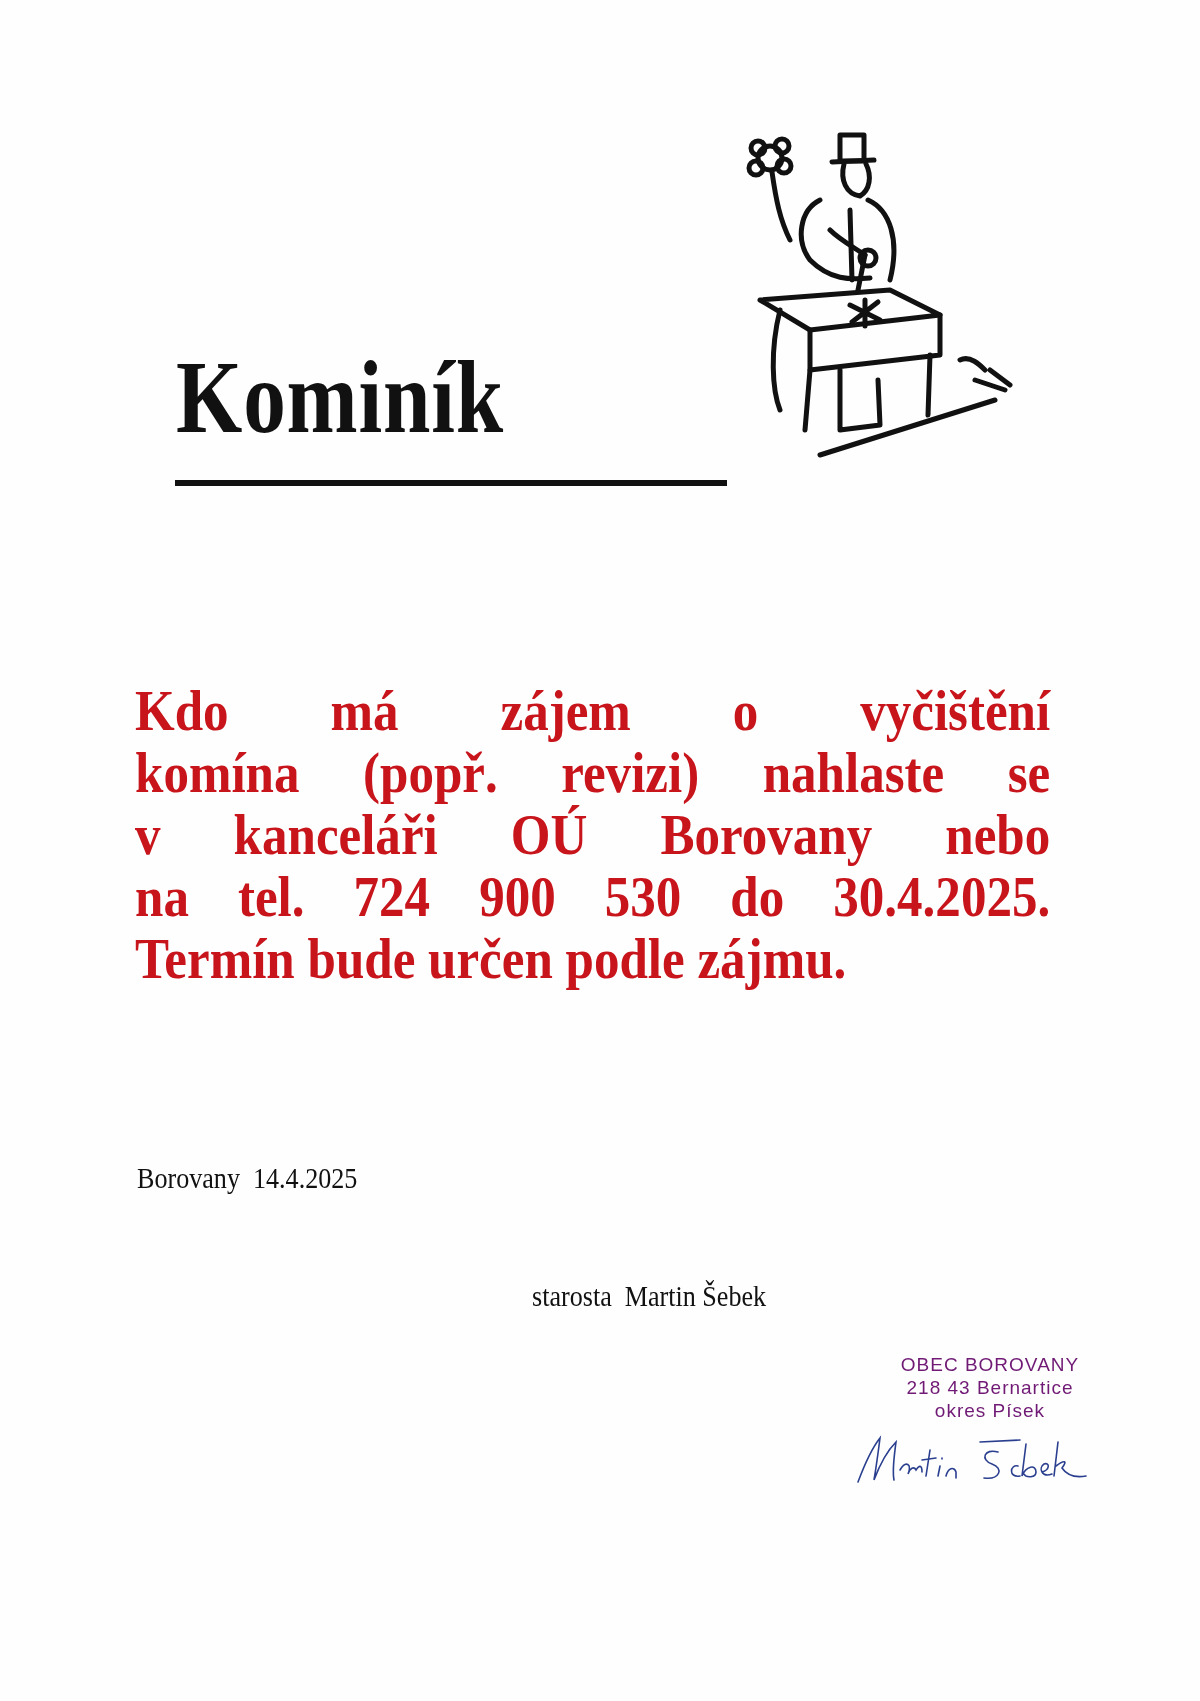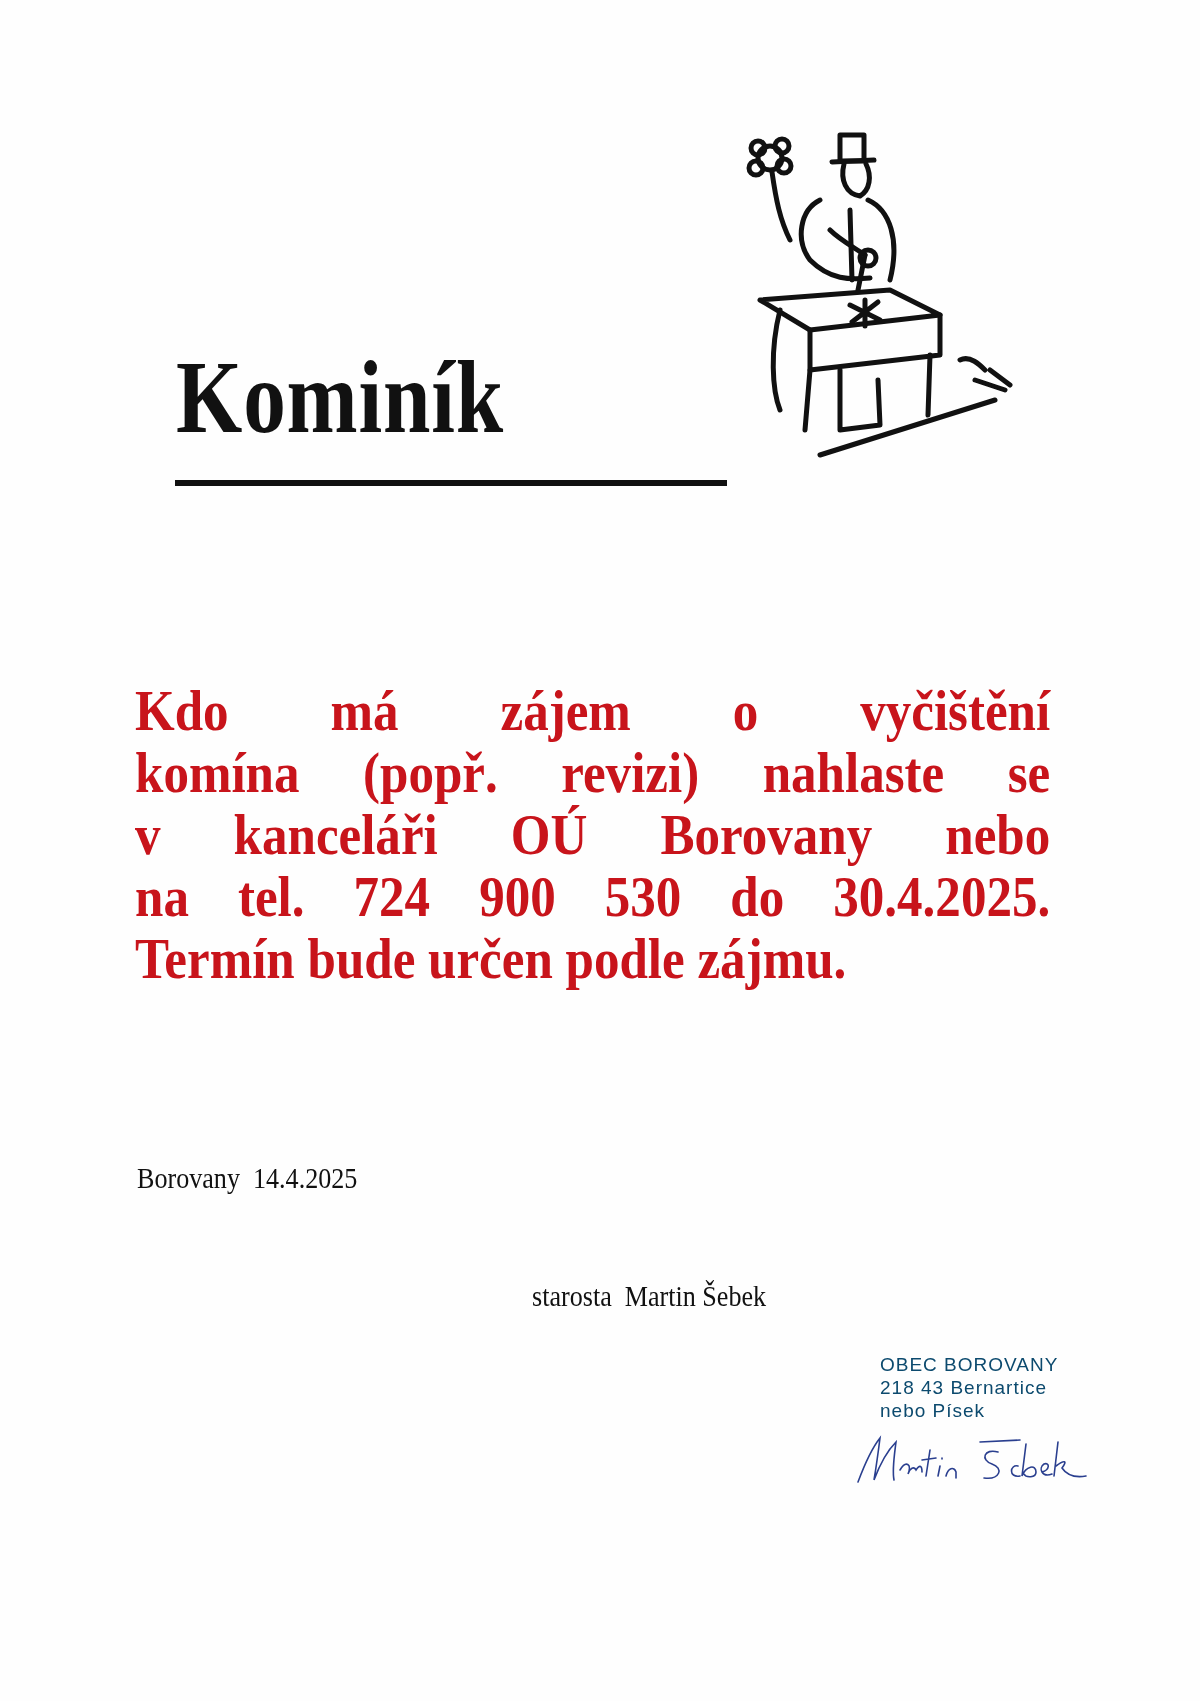--- a/index.html
+++ b/index.html
@@ -27,22 +27,22 @@
   .notice-line.last { text-align-last: left; }
   .place-date {
     position: absolute; left: 137px; top: 1162px; font-size: 29px; color: #111;
     transform: scaleX(0.9); transform-origin: left top; white-space: pre;
   }
   .signatory {
     position: absolute; left: 532px; top: 1280px; font-size: 29px; color: #111;
     transform: scaleX(0.9); transform-origin: left top; white-space: pre;
   }
   .stamp {
-    position: absolute; left: 880px; top: 1353px; width: 220px; 
-    font-family: "Liberation Sans", sans-serif; color: #0c4a6e; font-size: 19px; line-height: 23px;
+    position: absolute; left: 880px; top: 1353px; width: 220px; text-align: center;
+    font-family: "Liberation Sans", sans-serif; color: #701a75; font-size: 19px; line-height: 23px;
   }
   .stamp div { letter-spacing: 1px; }
   .signature { position: absolute; left: 850px; top: 1430px; width: 240px; height: 60px; }
 </style>
 </head>
 <body>
 
 <div class="title">Kominík</div>
 <div class="title-underline"></div>
 
@@ -88,21 +88,21 @@
   <span class="notice-line">na tel. 724 900 530  do 30.4.2025.</span>
   <span class="notice-line last">Termín bude určen podle zájmu.</span>
 </div>
 
 <div class="place-date">Borovany  14.4.2025</div>
 <div class="signatory">starosta  Martin Šebek</div>
 
 <div class="stamp">
   <div>OBEC BOROVANY</div>
   <div>218 43 Bernartice</div>
-  <div>nebo Písek</div>
+  <div>okres Písek</div>
 </div>
 
 <svg class="signature" viewBox="0 0 240 60" fill="none" stroke="#2a3f8f" stroke-width="1.6" stroke-linecap="round">
   <path d="M8 52 C14 36 22 18 30 8 C28 24 26 38 24 50 C30 34 38 20 46 12 C44 28 42 40 44 50"></path>
   <path d="M50 40 C56 30 62 34 58 44 C60 38 64 36 66 40 C70 34 72 36 72 42"></path>
   <path d="M80 20 L76 46 M72 30 L86 28"></path>
   <path d="M90 36 L88 46 M92 28 L92 29"></path>
   <path d="M96 46 C98 38 104 36 106 42 L106 48"></path>
   <path d="M130 12 L170 10"></path>
   <path d="M148 22 C134 18 130 30 142 34 C154 38 150 50 134 48"></path>

